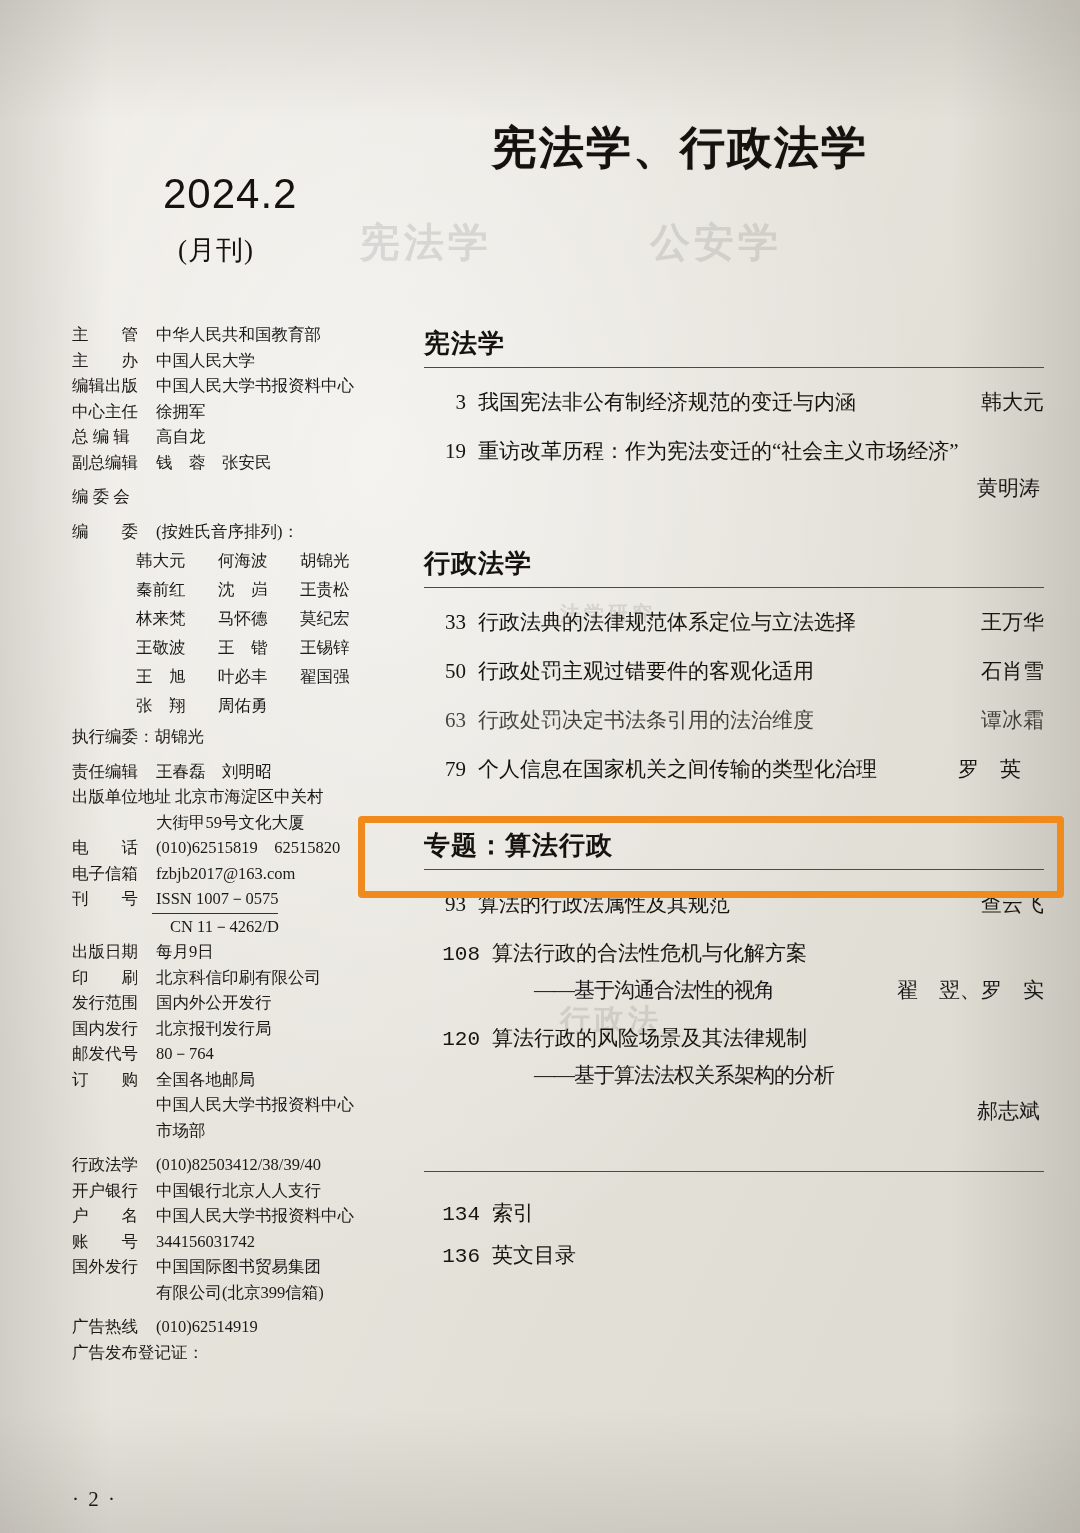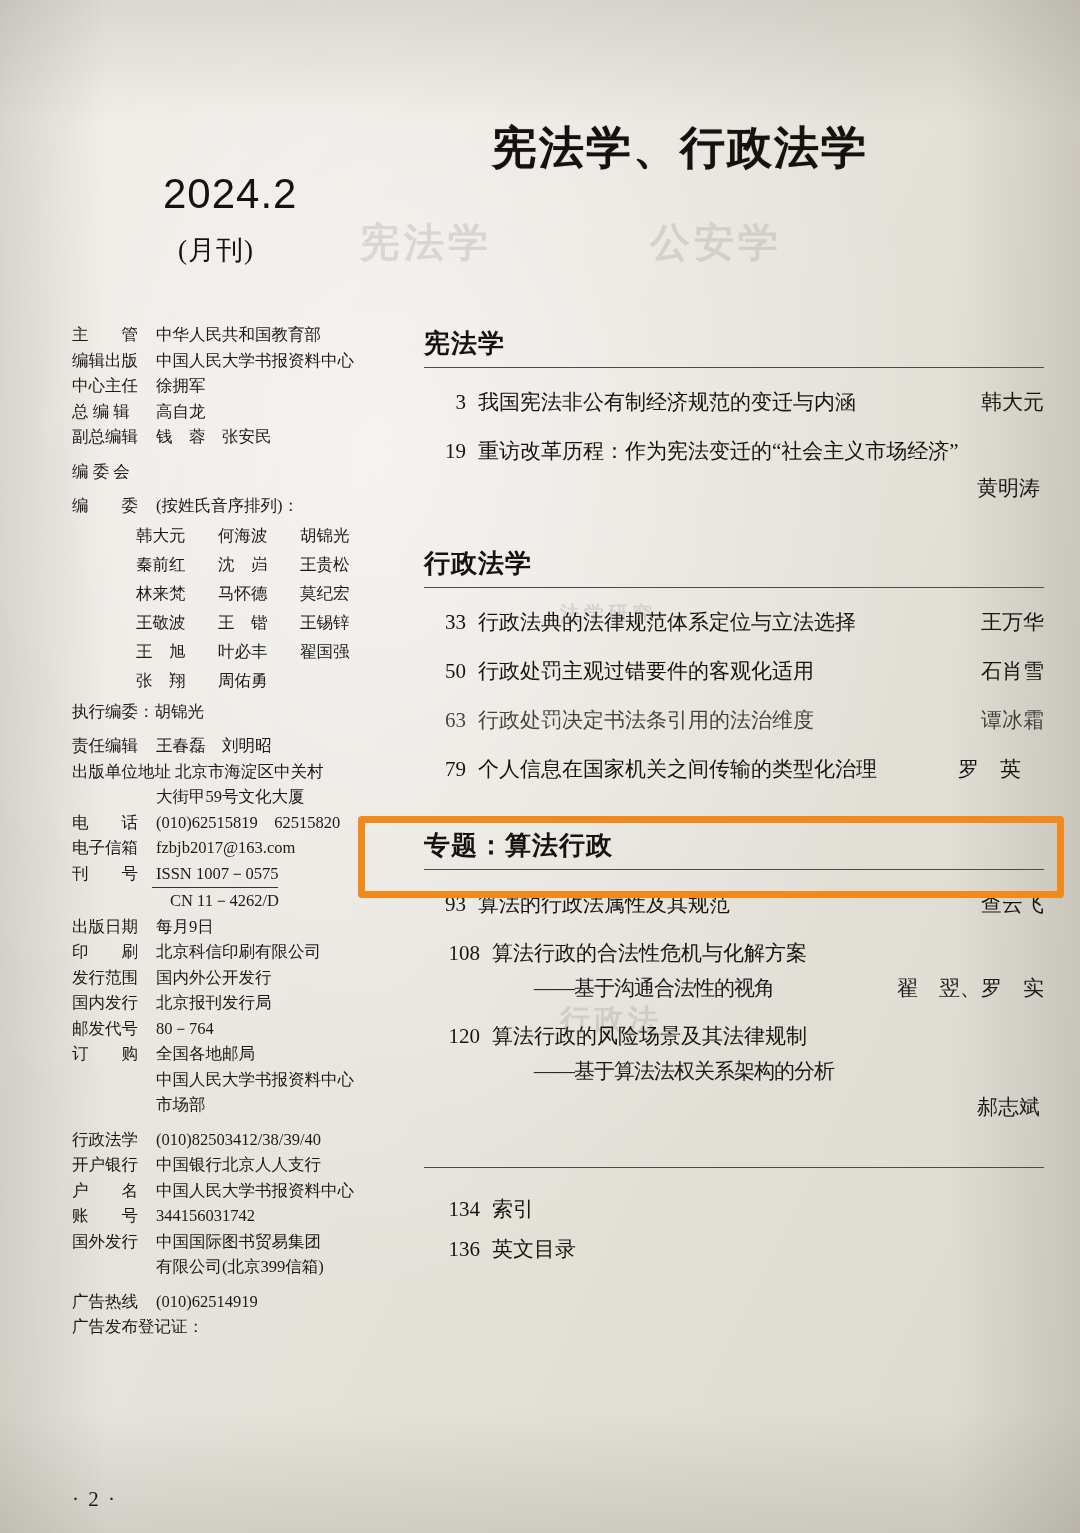--- a/index.html
+++ b/index.html
@@ -145,20 +145,21 @@
   }
   .pg {
     flex: 0 0 auto;
     width: 42px;
     text-align: right;
     padding-right: 12px;
     font-family: "Liberation Serif", serif;
   }
   .pg-wide {
     width: 56px;
+    font-family: Liberation Mono, monospace;
   }
   .ttl {
     flex: 1 1 auto;
   }
   .auth {
     flex: 0 0 auto;
     padding-left: 14px;
     white-space: nowrap;
   }
   .auth-spread {
@@ -218,20 +219,24 @@
 <div class="issue">2024.2</div>
 <div class="issue-sub">(月刊)</div>
 
 <div class="masthead">
 
   <div class="m-row">
     <span class="m-label lbl-plain">主　　管</span>
       <span class="m-val">中华人民共和国教育部</span>
   </div>
   <div class="m-row">
+    <span class="m-label lbl-plain">主　　办</span>
+      <span class="m-val">中国人民大学</span>
+  </div>
+  <div class="m-row">
     <span class="m-label lbl-plain">编辑出版</span>
       <span class="m-val">中国人民大学书报资料中心</span>
   </div>
   <div class="m-row">
     <span class="m-label lbl-plain">中心主任</span>
       <span class="m-val">徐拥军</span>
   </div>
   <div class="m-row">
     <span class="m-label lbl-plain">总 编 辑</span>
       <span class="m-val">高自龙</span>

